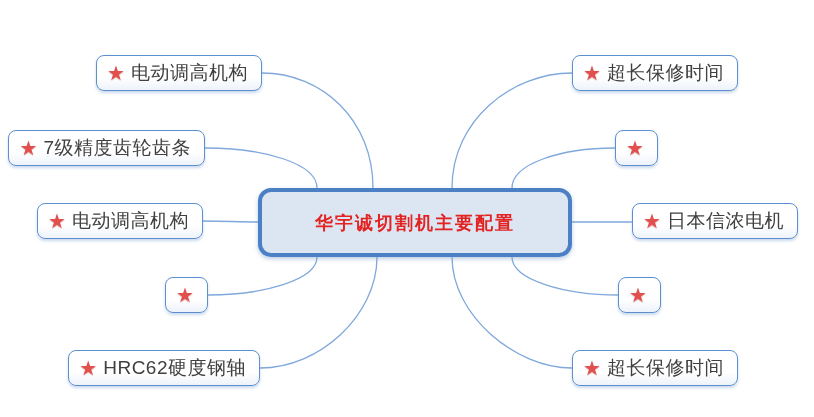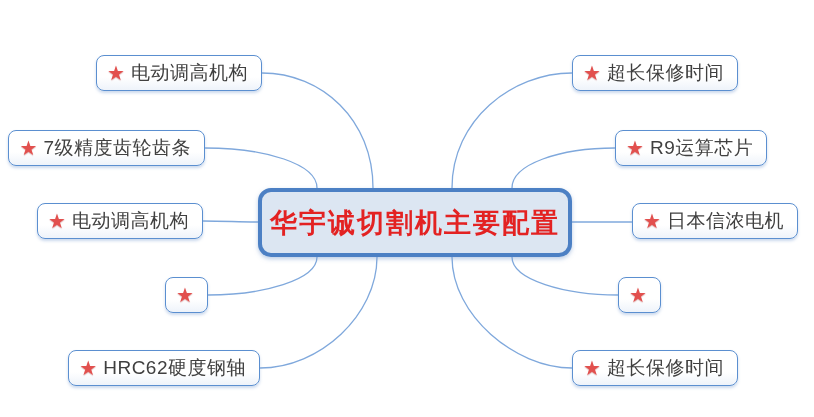--- a/index.html
+++ b/index.html
@@ -43,21 +43,21 @@
     position:absolute;left:258px;top:188px;width:314px;height:69px;
     box-sizing:border-box;
     display:flex;align-items:center;justify-content:center;
     background:var(--central_fill,#dce6f2);
     border:4.5px solid var(--central_border,#4c80c4);
     border-radius:13px;
     box-shadow:0 2px 4px rgba(120,155,205,0.5);
   }
   .clabel{
     color:var(--central_text,#e32222);
-    font-size:27px;letter-spacing:2px;font-weight:bold;
+    font-size:18px;letter-spacing:2px;font-weight:bold;
     white-space:nowrap;
   }
 </style>
 </head>
 <body>
 
 <div class="canvas">
 
   <svg class="wires" viewBox="0 0 814 417">
     <path d="M262,73 C322,73 373,120 373,188"></path>
@@ -91,21 +91,20 @@
     <span class="star">★</span>
     <span class="blabel">HRC62硬度钢轴</span>
   </div>
 
   <div class="branch b-r0">
     <span class="star">★</span>
     <span class="blabel">超长保修时间</span>
   </div>
   <div class="branch b-r1">
     <span class="star">★</span>
-    <span class="blabel">R9运算芯片</span>
   </div>
   <div class="branch b-r2">
     <span class="star">★</span>
     <span class="blabel">日本信浓电机</span>
   </div>
   <div class="branch b-r3">
     <span class="star">★</span>
   </div>
   <div class="branch b-r4">
     <span class="star">★</span>

